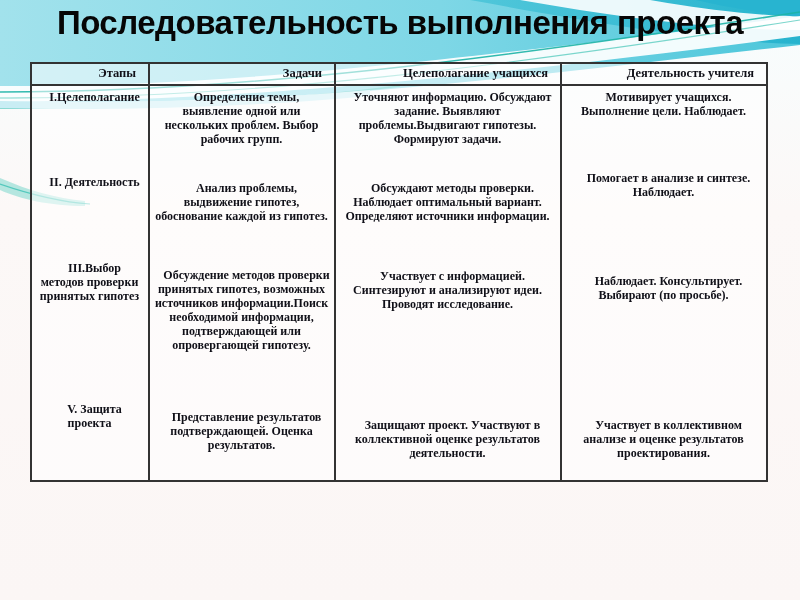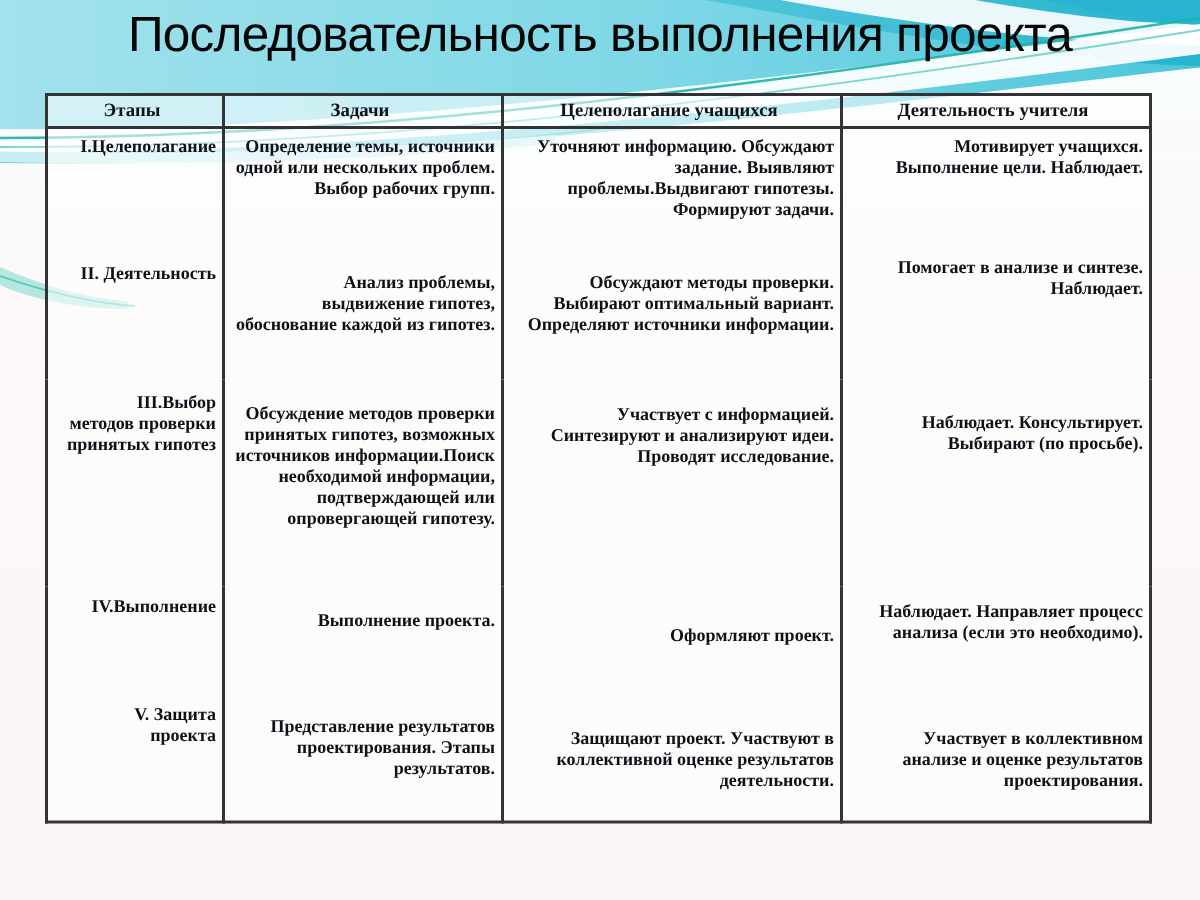--- a/index.html
+++ b/index.html
@@ -4,39 +4,39 @@
 <style>
   html,body{margin:0;padding:0;background:#888;}
   .slide{
     position:relative;width:800px;height:600px;overflow:hidden;
     background:linear-gradient(180deg,#f7fdfe 0px,#fcf8f7 210px,#fbf6f5 100%);
     font-family:"Liberation Serif",serif;
   }
   .bg-waves{position:absolute;top:0;left:0;z-index:0;}
   .title{
     position:absolute;top:4px;left:0;width:100%;text-align:center;z-index:2;
-    font-family:"Liberation Sans",sans-serif;font-weight:normal;
+    font-family:"Liberation Sans",sans-serif;font-weight:bold;
     font-size:33px;letter-spacing:-0.5px;color:#060606;white-space:nowrap;
   }
   table.main{
     position:absolute;left:30px;top:62px;width:736px;z-index:2;
     border-collapse:collapse;table-layout:fixed;
     font-size:12px;font-weight:bold;line-height:14px;color:#101018;
     background:rgba(255,255,255,0.55);
   }
   col.c1{width:118px}col.c2{width:186px}col.c3{width:226px}col.c4{width:206px}
   th{
     border:2px solid #333;border-bottom:2px solid #333;
-    text-align:center;vertical-align:top;font-weight:bold;font-size:12.5px;
+    text-align:right;vertical-align:top;font-weight:bold;font-size:12.5px;
     padding:2px 12px 3px 8px;height:15px;
   }
   td{
     border-left:2px solid #333;border-right:2px solid #333;
     border-top:none;border-bottom:none;
-    vertical-align:top;text-align:right;padding:2px 4px 0 3px;text-indent:10px;
+    vertical-align:top;text-align:center;padding:2px 4px 0 3px;text-indent:10px;
   }
   tbody tr:last-child td{border-bottom:2px solid #333;}
   tr.r1{height:83px} tr.r2{height:85px} tr.r3{height:138px} tr.r4{height:67px} tr.r5{height:90px}
   tr.r1 td{padding-top:4px}
   tr.r2 td:nth-child(1){padding-top:7px}
   tr.r2 td:nth-child(2),tr.r2 td:nth-child(3){padding-top:13px}
   tr.r2 td:nth-child(4){padding-top:3px}
   tr.r3 td:nth-child(1){padding-top:8px}
   tr.r3 td:nth-child(2){padding-top:15px}
   tr.r3 td:nth-child(3){padding-top:16px}
@@ -100,43 +100,37 @@
       <tr>
         <th>Этапы</th>
         <th>Задачи</th>
         <th>Целеполагание учащихся</th>
         <th>Деятельность учителя</th>
       </tr>
     </thead>
     <tbody>
       <tr class="r1">
         <td>I.Целеполагание</td>
-        <td>Определение темы, источники одной или нескольких проблем. Выбор рабочих групп.</td>
+        <td>Определение темы, выявление одной или нескольких проблем. Выбор рабочих групп.</td>
         <td>Уточняют информацию. Обсуждают задание. Выявляют проблемы.Выдвигают гипотезы. Формируют задачи.</td>
         <td>Мотивирует учащихся. Выполнение цели. Наблюдает.</td>
       </tr>
       <tr class="r2">
         <td>II. Деятельность</td>
         <td>Анализ проблемы, выдвижение гипотез, обоснование каждой из гипотез.</td>
-        <td>Обсуждают методы проверки. Выбирают оптимальный вариант. Определяют источники информации.</td>
+        <td>Обсуждают методы проверки. Наблюдает оптимальный вариант. Определяют источники информации.</td>
         <td>Помогает в анализе и синтезе. Наблюдает.</td>
       </tr>
       <tr class="r3">
         <td>III.Выбор методов проверки принятых гипотез</td>
         <td>Обсуждение методов проверки принятых гипотез, возможных источников информации.Поиск необходимой информации, подтверждающей или опровергающей гипотезу.</td>
         <td>Участвует с информацией. Синтезируют и анализируют идеи. Проводят исследование.</td>
         <td>Наблюдает. Консультирует. Выбирают (по просьбе).</td>
       </tr>
-      <tr class="r4">
-        <td>IV.Выполнение</td>
-        <td>Выполнение проекта.</td>
-        <td>Оформляют проект.</td>
-        <td>Наблюдает. Направляет процесс анализа (если это необходимо).</td>
-      </tr>
       <tr class="r5">
         <td>V. Защита проекта</td>
-        <td>Представление результатов проектирования. Этапы результатов.</td>
+        <td>Представление результатов подтверждающей. Оценка результатов.</td>
         <td>Защищают проект. Участвуют в коллективной оценке результатов деятельности.</td>
         <td>Участвует в коллективном анализе и оценке результатов проектирования.</td>
       </tr>
     </tbody>
   </table>
 </div>
 
 </body></html>

